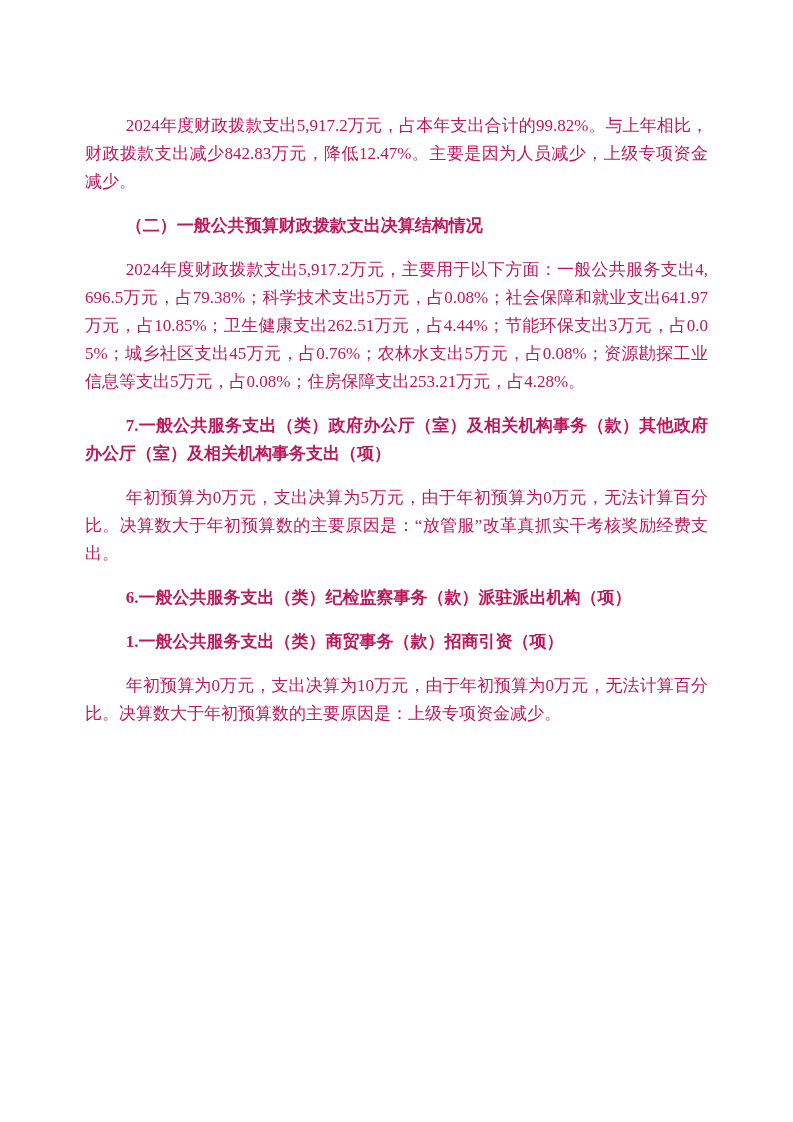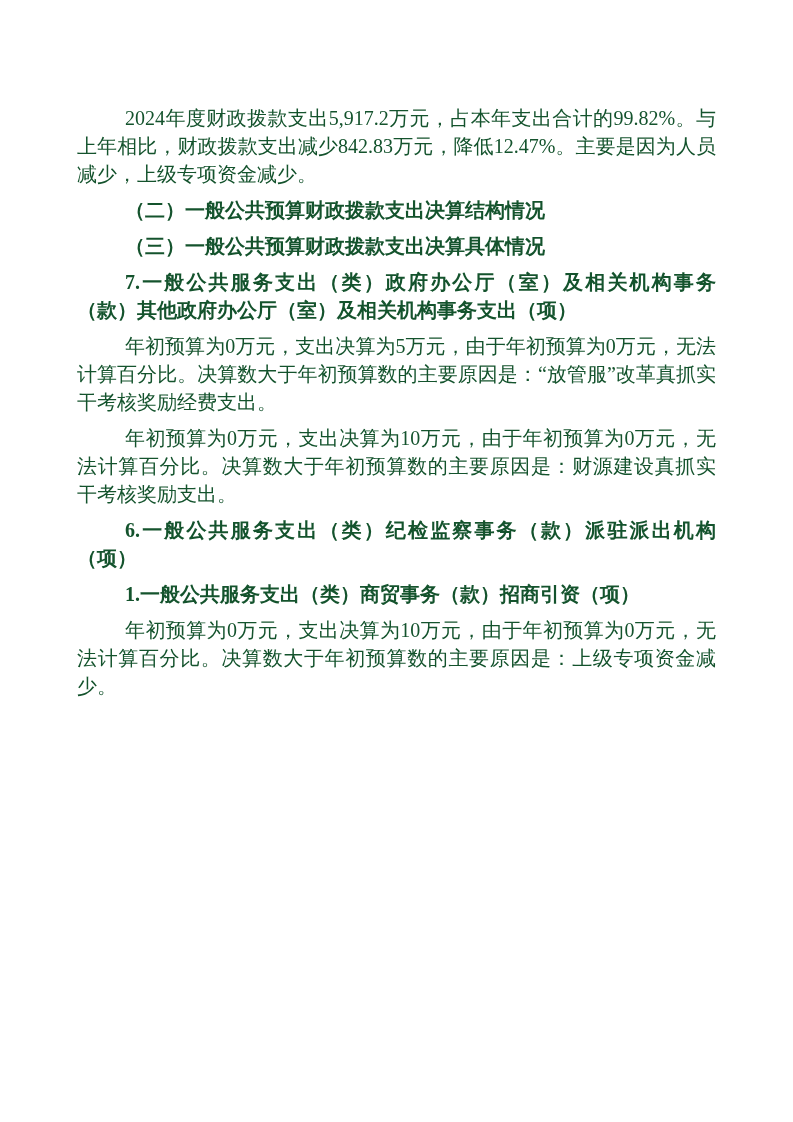--- a/index.html
+++ b/index.html
@@ -11,24 +11,24 @@
     position: relative;
     width: 793px;
     height: 1122px;
     margin: 0 auto;
     background: #ffffff;
     box-sizing: border-box;
     padding: 96px 69px 40px 69px;
     overflow: hidden;
   }
   .doc p {
-    margin: 8px;
+    margin: 16px;
     padding: 0;
-    color: #14532d;
-    font-size: 20px;
+    color: #be185d;
+    font-size: 17px;
     line-height: 28px;
     text-align: justify;
     text-justify: inter-ideograph;
     text-indent: 2.4em;
     word-break: break-all;
   }
   .doc p.body-para {
     font-family: "Liberation Serif", "DejaVu Serif", serif;
     font-weight: 400;
   }
@@ -37,21 +37,20 @@
     font-weight: 700;
   }
 </style>
 </head>
 <body>
 
 <div class="page">
   <div class="doc">
     <p class="body-para">2024年度财政拨款支出5,917.2万元，占本年支出合计的99.82%。与上年相比，财政拨款支出减少842.83万元，降低12.47%。主要是因为人员减少，上级专项资金减少。</p>
     <p class="heading-para">（二）一般公共预算财政拨款支出决算结构情况</p>
-    <p class="heading-para">（三）一般公共预算财政拨款支出决算具体情况</p>
+    <p class="body-para">2024年度财政拨款支出5,917.2万元，主要用于以下方面：一般公共服务支出4,696.5万元，占79.38%；科学技术支出5万元，占0.08%；社会保障和就业支出641.97万元，占10.85%；卫生健康支出262.51万元，占4.44%；节能环保支出3万元，占0.05%；城乡社区支出45万元，占0.76%；农林水支出5万元，占0.08%；资源勘探工业信息等支出5万元，占0.08%；住房保障支出253.21万元，占4.28%。</p>
     <p class="heading-para">7.一般公共服务支出（类）政府办公厅（室）及相关机构事务（款）其他政府办公厅（室）及相关机构事务支出（项）</p>
     <p class="body-para">年初预算为0万元，支出决算为5万元，由于年初预算为0万元，无法计算百分比。决算数大于年初预算数的主要原因是：“放管服”改革真抓实干考核奖励经费支出。</p>
-    <p class="body-para">年初预算为0万元，支出决算为10万元，由于年初预算为0万元，无法计算百分比。决算数大于年初预算数的主要原因是：财源建设真抓实干考核奖励支出。</p>
     <p class="heading-para">6.一般公共服务支出（类）纪检监察事务（款）派驻派出机构（项）</p>
     <p class="heading-para">1.一般公共服务支出（类）商贸事务（款）招商引资（项）</p>
     <p class="body-para">年初预算为0万元，支出决算为10万元，由于年初预算为0万元，无法计算百分比。决算数大于年初预算数的主要原因是：上级专项资金减少。</p>
   </div>
 </div>
 
 </body></html>

